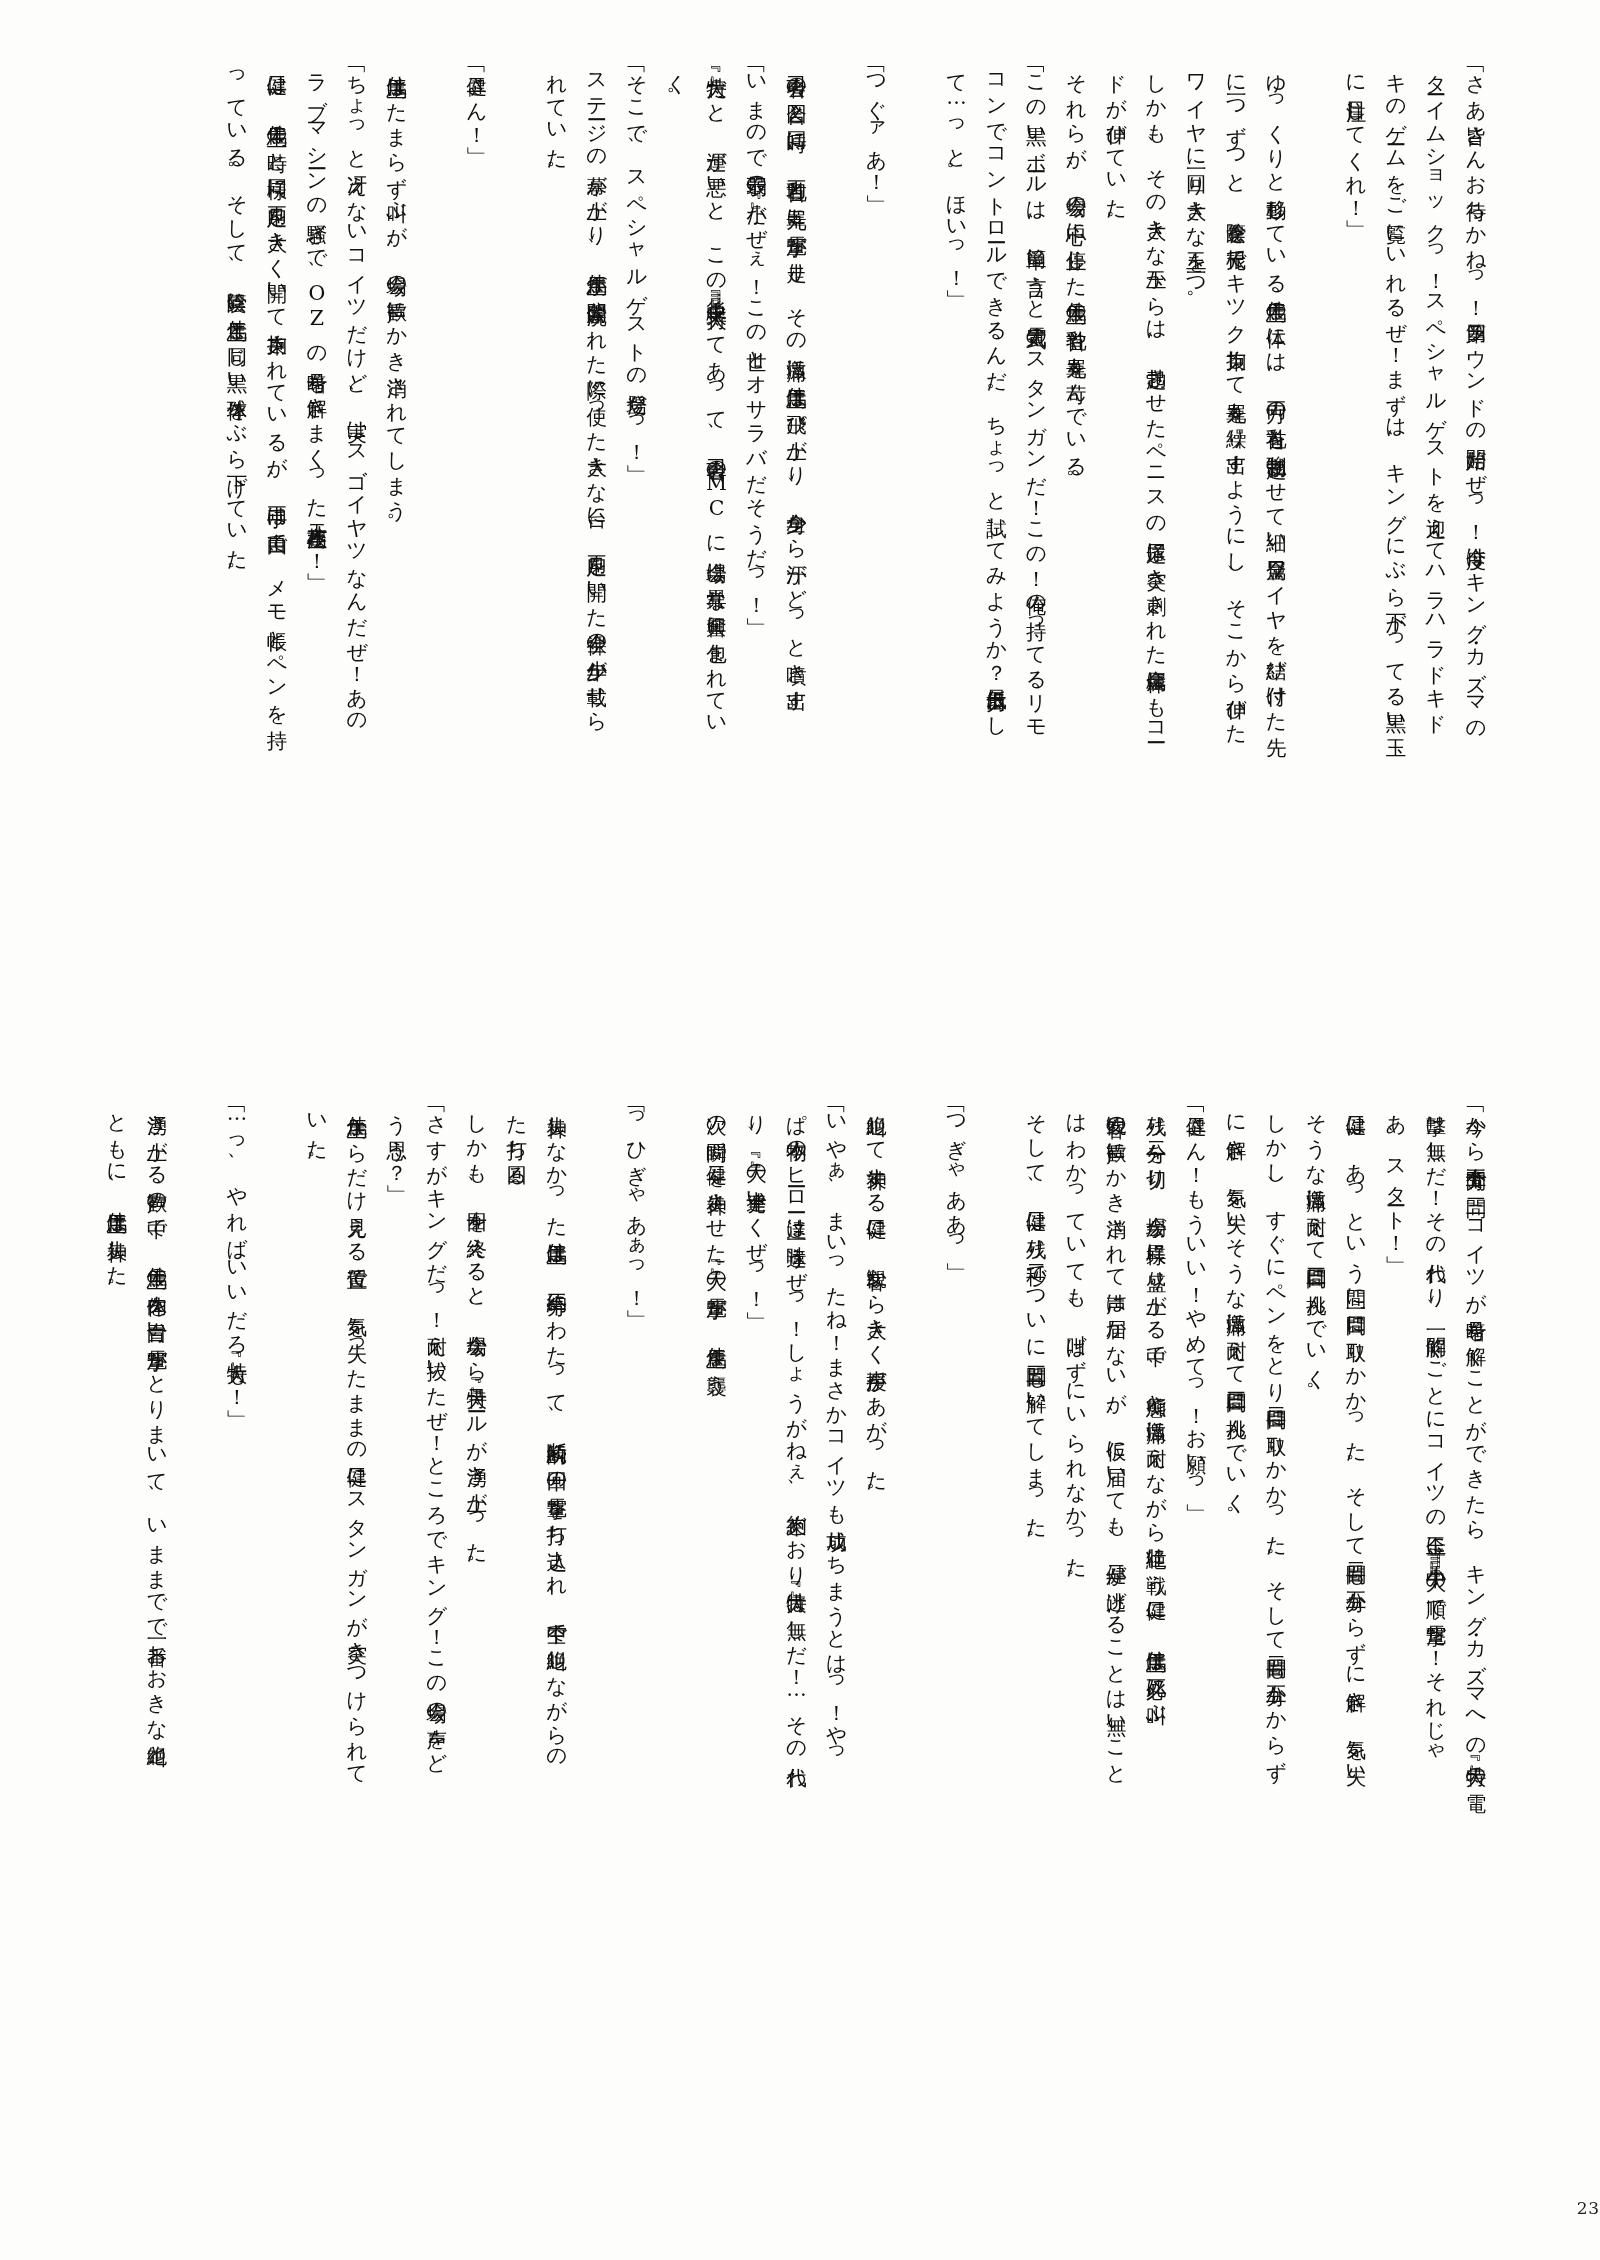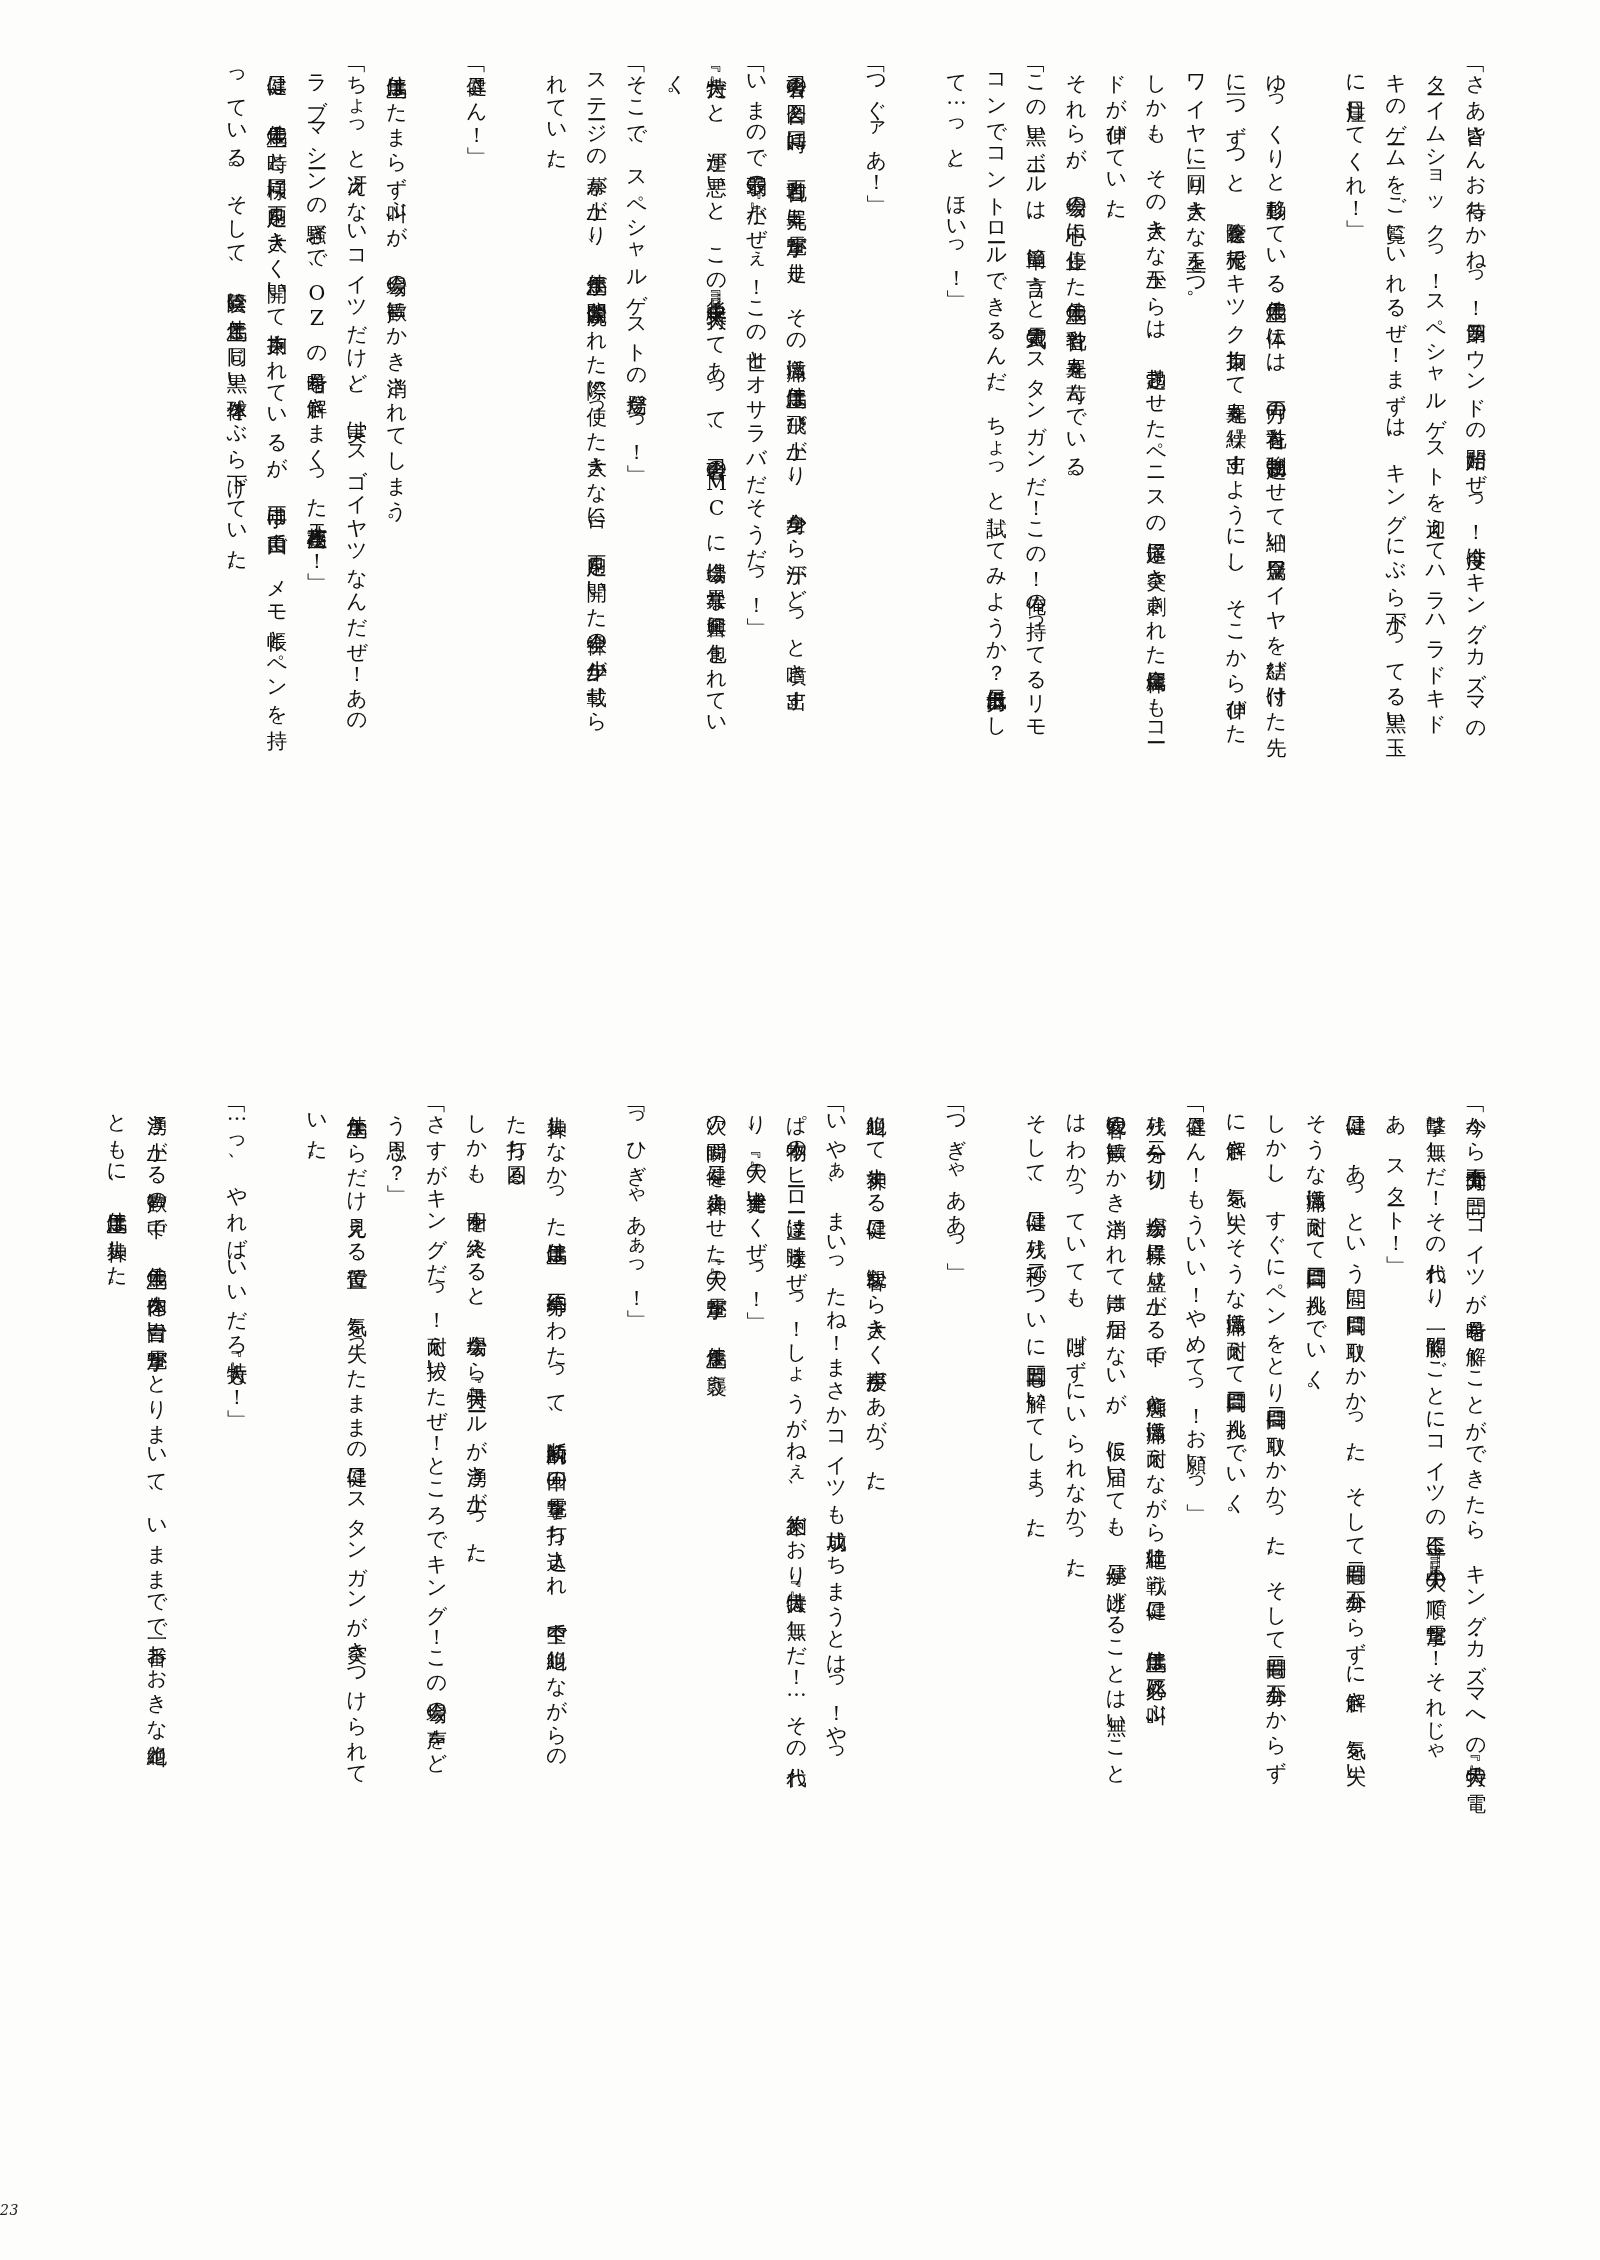--- a/index.html
+++ b/index.html
@@ -44,26 +44,25 @@
     right: 105px;
     height: 680px;
     width: 1400px;
   }
 
   .page-number {
     position: absolute;
     bottom: 42px;
     left: 0;
     width: 100%;
-    text-align: left;
+    text-align: right;
     font-family: "DejaVu Serif", "Liberation Serif", serif;
-    font-size: 14px;
+    font-size: 17px;
     color: #222222;
     letter-spacing: 0.05em;
-    font-style: italic;
   }
 </style>
 </head>
 <body>
 
 <div class="page">
 
   <div class="vblock" id="block-upper">「さあ皆さんお待ちかねっ！第四ラウンドの開始だぜっ！今度はキング・カズマのターイムショックっ！スペシャルゲストを迎えてハラハラドキドキのゲームをご覧にいれるぜ！まずは、キングにぶら下がってる黒い玉に注目してくれ！」
 
 ゆっくりと移動している佳主馬の体には、両方の乳首を強制勃起させて細い金属ワイヤを結び付けた先に一つずつと、陰嚢を根元でキツク拘束して睾丸を繰り出すようにし、そこから伸びたワイヤに一回り大きな玉を一つ。

